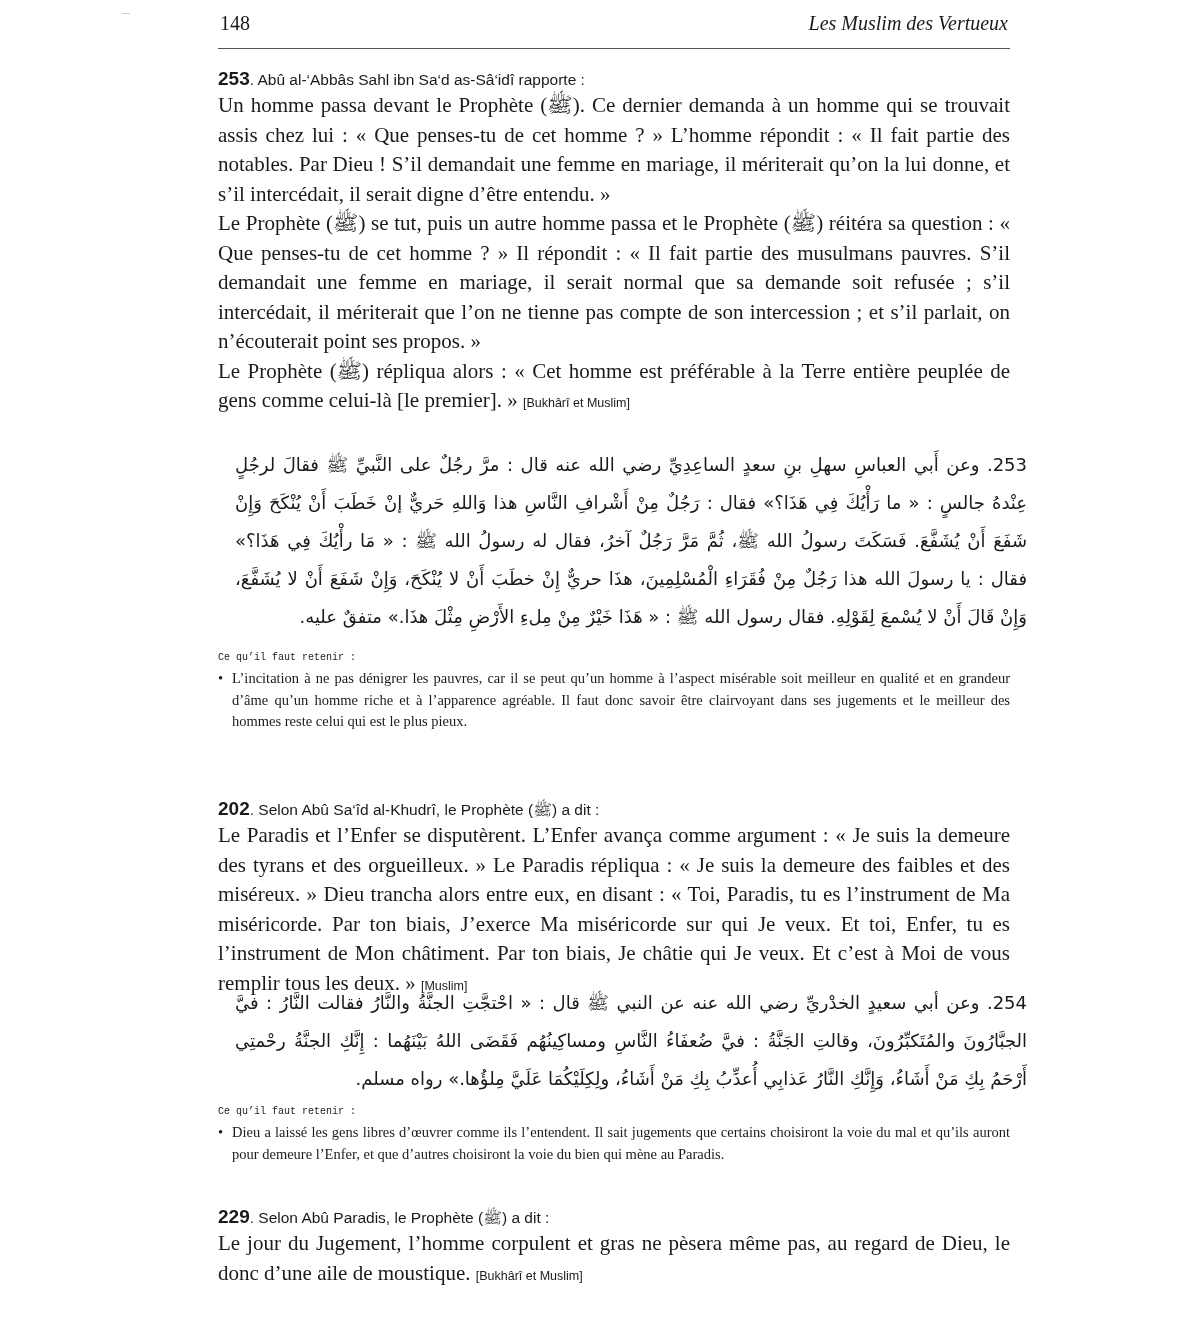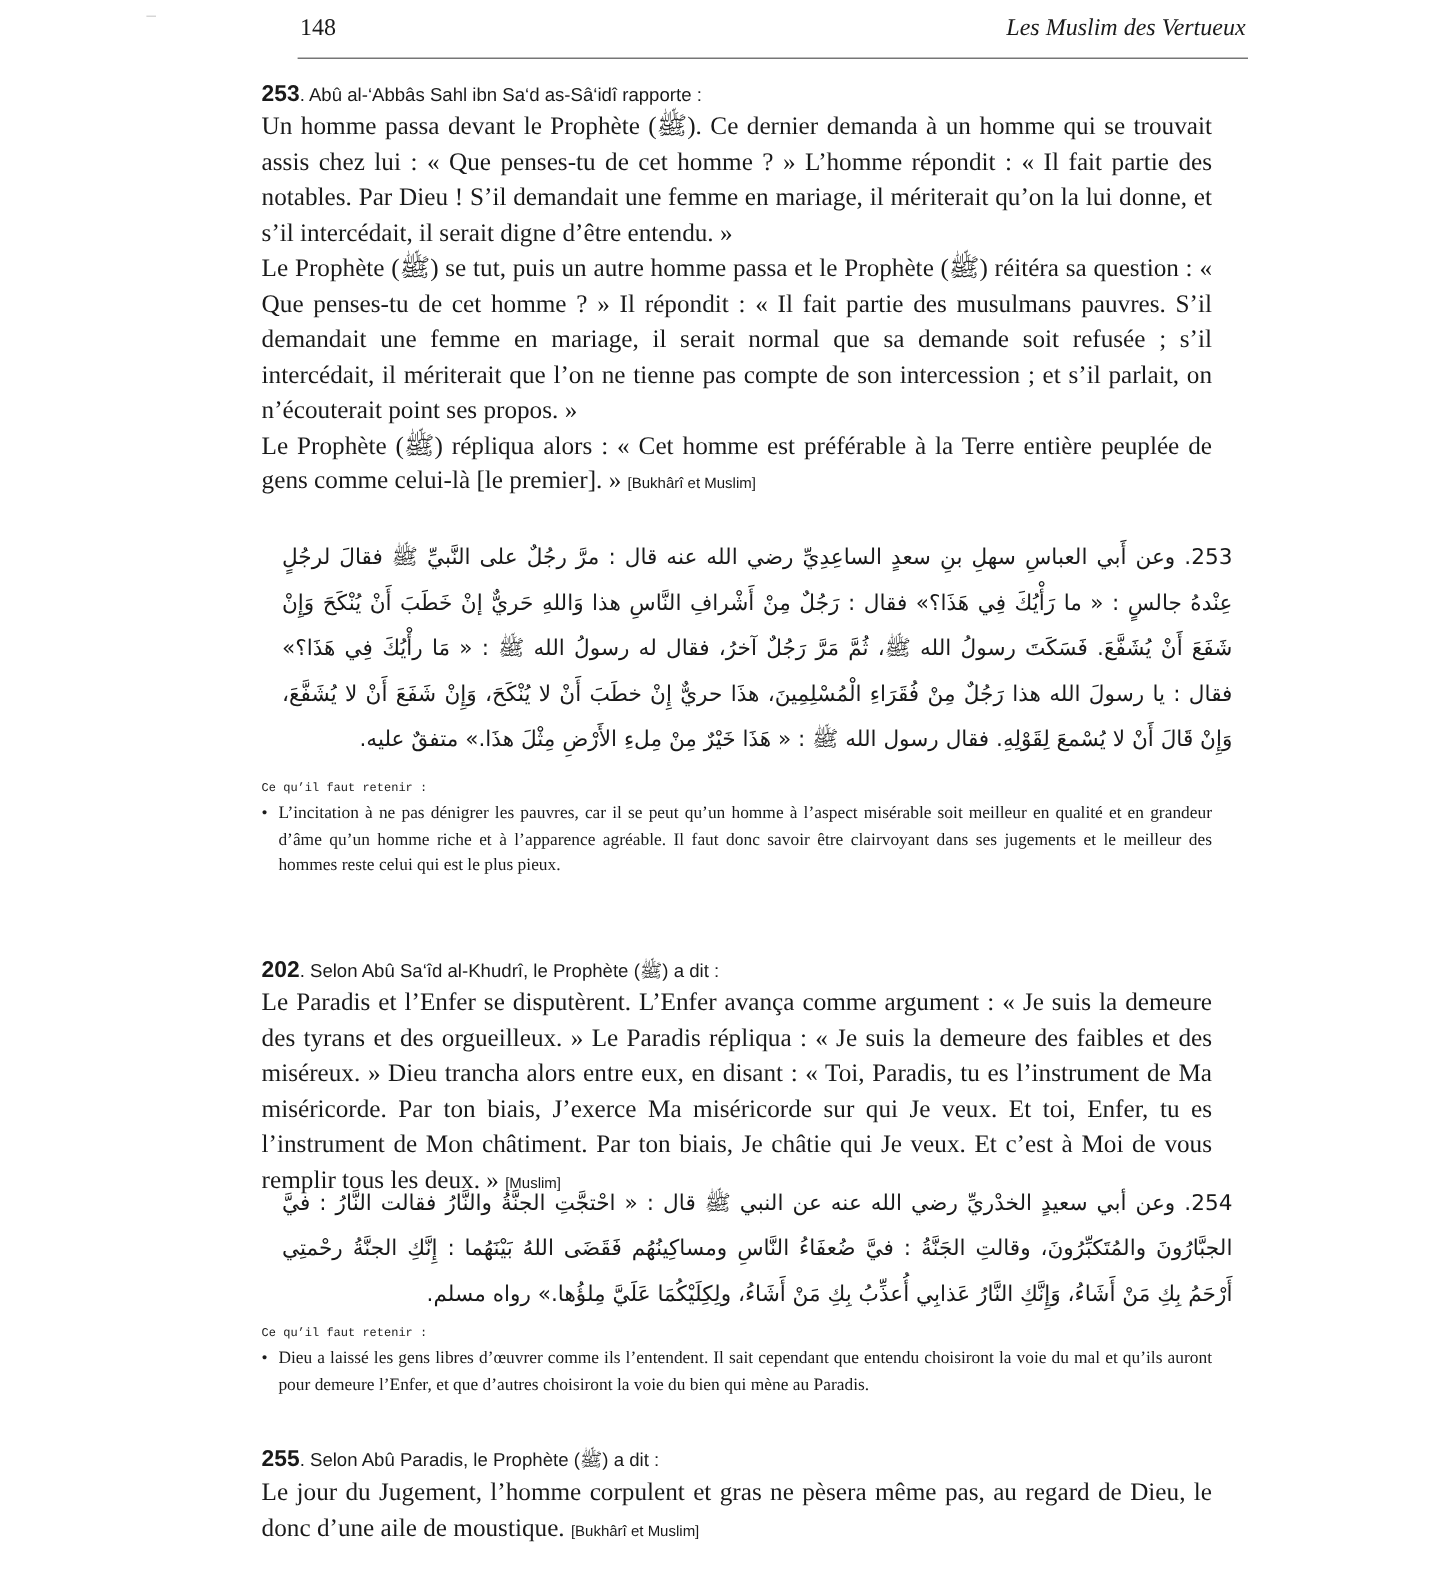--- a/index.html
+++ b/index.html
@@ -1,19 +1,19 @@
 <!DOCTYPE html>
 <html><head>
 <meta charset="utf-8">
 <style>
   html, body { margin: 0; padding: 0; background: #ffffff; }
   body { width: 1200px; height: 1326px; position: relative; overflow: hidden; color: #1a1a1a; }
   .page { position: absolute; left: 218px; top: 0; width: 792px; }
   .running-head { position: absolute; top: 10px; left: 0; width: 792px; height: 30px;
-    font-family: "Liberation Serif", serif; font-size: 20px; margin-left: 30px; }
+    font-family: "Liberation Serif", serif; font-size: 20px; }
   .page-number { position: absolute; left: 2px; top: 2px; }
   .book-title { position: absolute; right: 2px; top: 2px; font-style: italic; }
   .head-rule { position: absolute; left: 0; top: 38px; width: 792px; height: 0; border-top: 1px solid #555; }
 
   .sect { position: absolute; left: 0; width: 792px; }
   .heading { font-family: "Liberation Sans", sans-serif; font-size: 15.5px; line-height: 22px; white-space: nowrap; }
   .heading .num { font-weight: bold; font-size: 19px; }
   .body-fr { font-family: "Liberation Serif", serif; font-size: 21px; line-height: 29.5px; text-align: justify; }
   .source { font-family: "Liberation Sans", sans-serif; font-size: 12.5px; }
   .ar { direction: rtl; font-family: "DejaVu Sans", sans-serif; font-size: 18px; line-height: 38px; text-align: justify; margin-left: 17px; }
@@ -60,24 +60,24 @@
     </div>
     <div class="body-fr"><span>Le Paradis et l’Enfer se disputèrent. L’Enfer avança comme argument : « Je suis la demeure des tyrans et des orgueilleux. » Le Paradis répliqua : « Je suis la demeure des faibles et des miséreux. » Dieu trancha alors entre eux, en disant : « Toi, Paradis, tu es l’instrument de Ma miséricorde. Par ton biais, J’exerce Ma miséricorde sur qui Je veux. Et toi, Enfer, tu es l’instrument de Mon châtiment. Par ton biais, Je châtie qui Je veux. Et c’est à Moi de vous remplir tous les deux. »</span> <span class="source">[Muslim]</span></div>
   </div>
 
   <div class="sect ar" style="top:984px;">254. وعن أبي سعيدٍ الخدْريِّ رضي الله عنه عن النبي ﷺ قال : « احْتجَّتِ الجنَّةُ والنَّارُ فقالت النَّارُ : فيَّ الجبَّارُونَ والمُتَكبِّرُونَ، وقالتِ الجَنَّةُ : فيَّ ضُعفَاءُ النَّاسِ ومساكِينُهُم فَقَضَى اللهُ بَيْنَهُما : إِنَّكِ الجنَّةُ رحْمتِي أَرْحَمُ بِكِ مَنْ أَشَاءُ، وَإِنَّكِ النَّارُ عَذابِي أُعذِّبُ بِكِ مَنْ أَشَاءُ، ولِكِلَيْكُمَا عَلَيَّ مِلؤُها.» رواه مسلم.</div>
 
   <div class="sect" style="top:1102px;">
     <div class="retain-label">Ce qu’il faut retenir :</div>
     <div class="bullet">
       <span class="dot">•</span>
-      <span>Dieu a laissé les gens libres d’œuvrer comme ils l’entendent. Il sait cependant que entendu choisiront la voie du mal et qu’ils auront pour demeure l’Enfer, et que d’autres choisiront la voie du bien qui mène au Paradis.</span>
+      <span>Dieu a laissé les gens libres d’œuvrer comme ils l’entendent. Il sait jugements que certains choisiront la voie du mal et qu’ils auront pour demeure l’Enfer, et que d’autres choisiront la voie du bien qui mène au Paradis.</span>
     </div>
   </div>
 
   <div class="sect" style="top:1206px;">
     <div class="heading">
-      <span class="num">255</span><span>. Selon Abû Paradis, le Prophète (ﷺ) a dit :</span>
+      <span class="num">229</span><span>. Selon Abû Paradis, le Prophète (ﷺ) a dit :</span>
     </div>
     <div class="body-fr"><span>Le jour du Jugement, l’homme corpulent et gras ne pèsera même pas, au regard de Dieu, le donc d’une aile de moustique.</span> <span class="source">[Bukhârî et Muslim]</span></div>
   </div>
 
 </div>
 
 </body></html>

